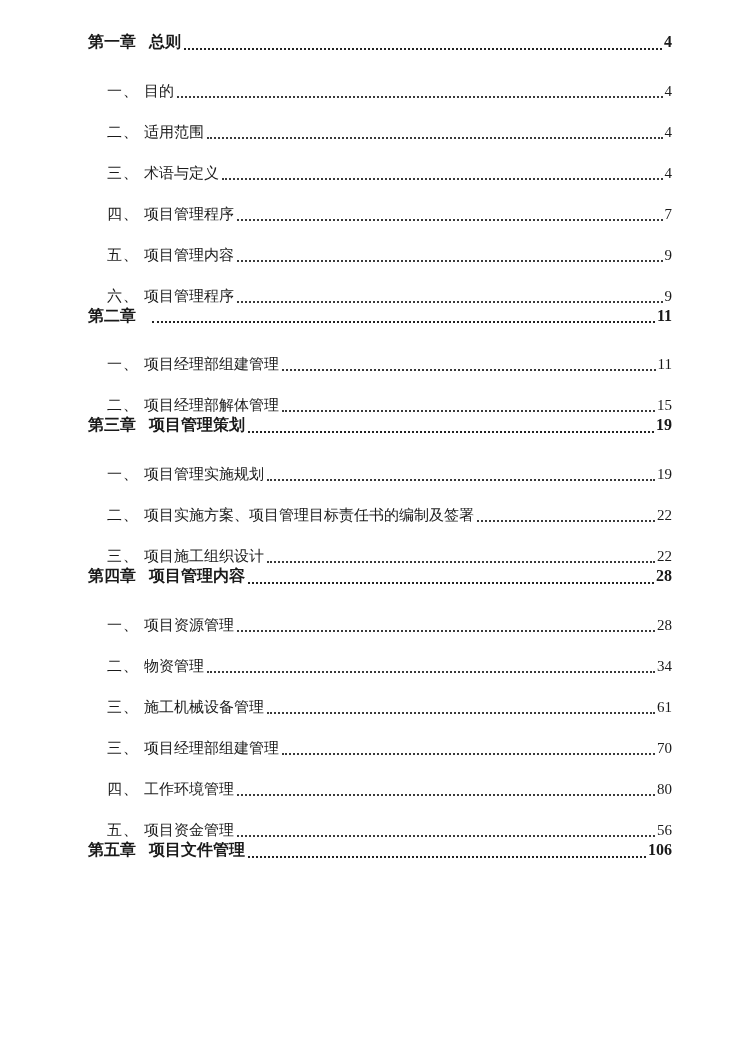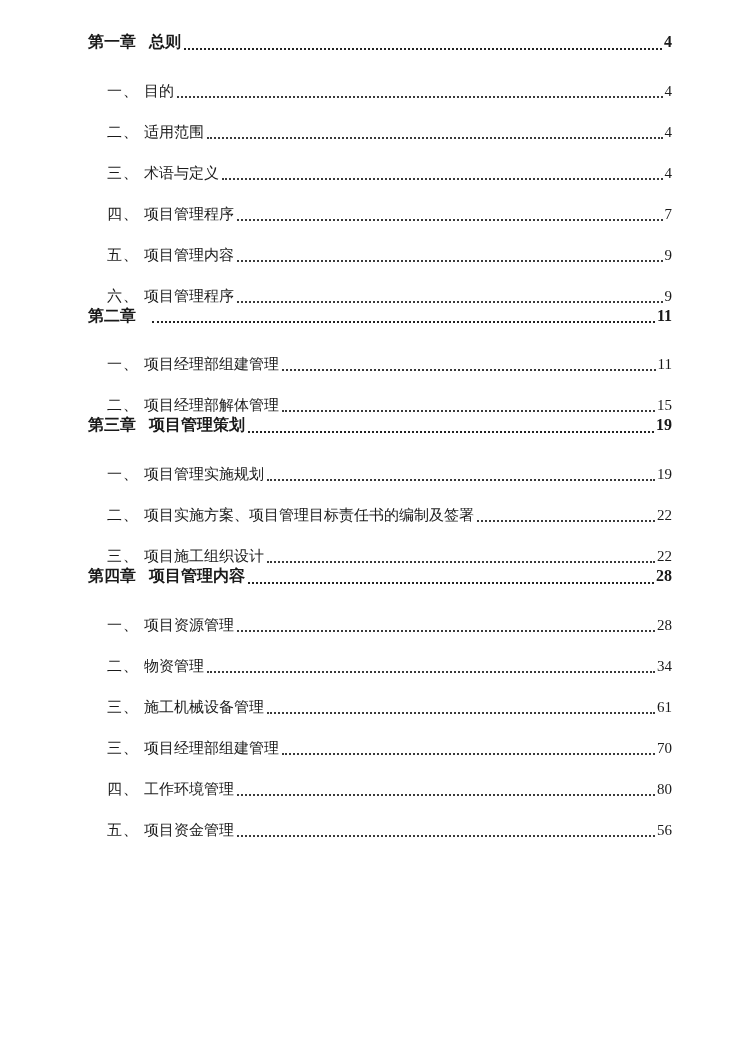--- a/index.html
+++ b/index.html
@@ -197,14 +197,20 @@
     <span class="title">工作环境管理</span>
     <span class="leader"></span>
     <span class="pagenum">80</span>
   </div>
       <div class="row item">
     <span class="num">五、</span>
     <span class="title">项目资金管理</span>
     <span class="leader"></span>
     <span class="pagenum">56</span>
   </div>
+      <div class="row chapter">
+    <span class="num">第五章</span>
+    <span class="title">项目文件管理</span>
+    <span class="leader"></span>
+    <span class="pagenum">106</span>
+  </div>
     </div>
 </div>
 
 </body></html>

